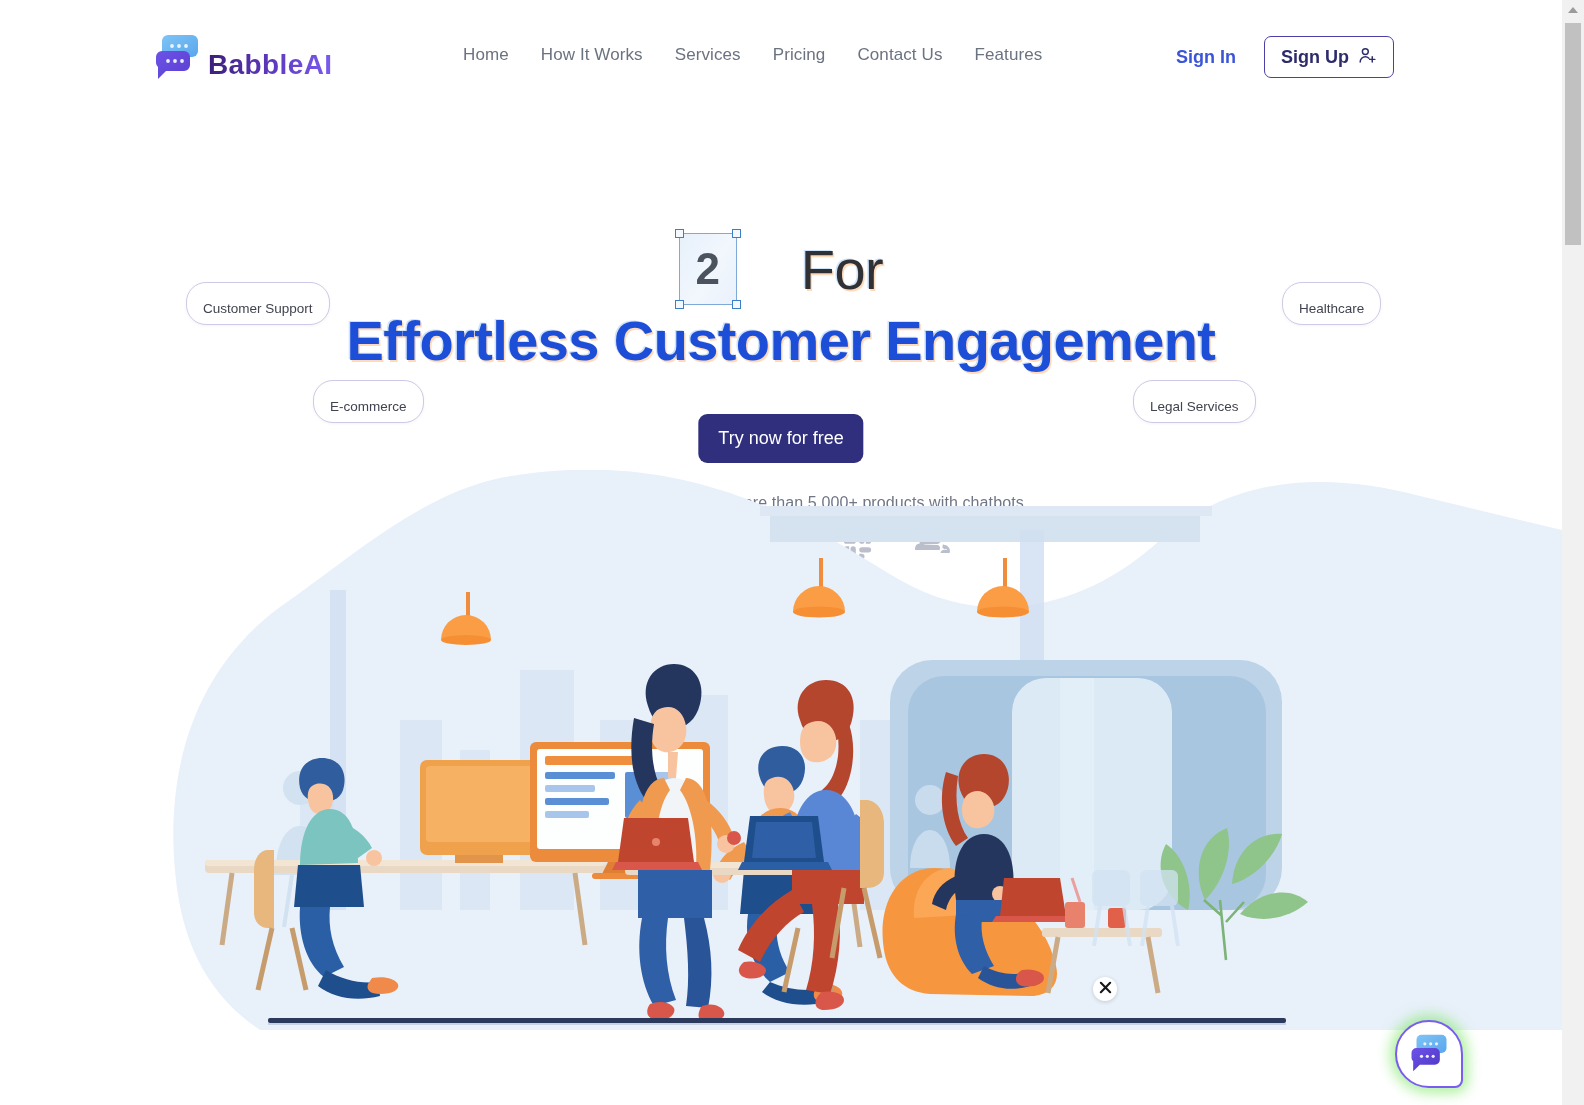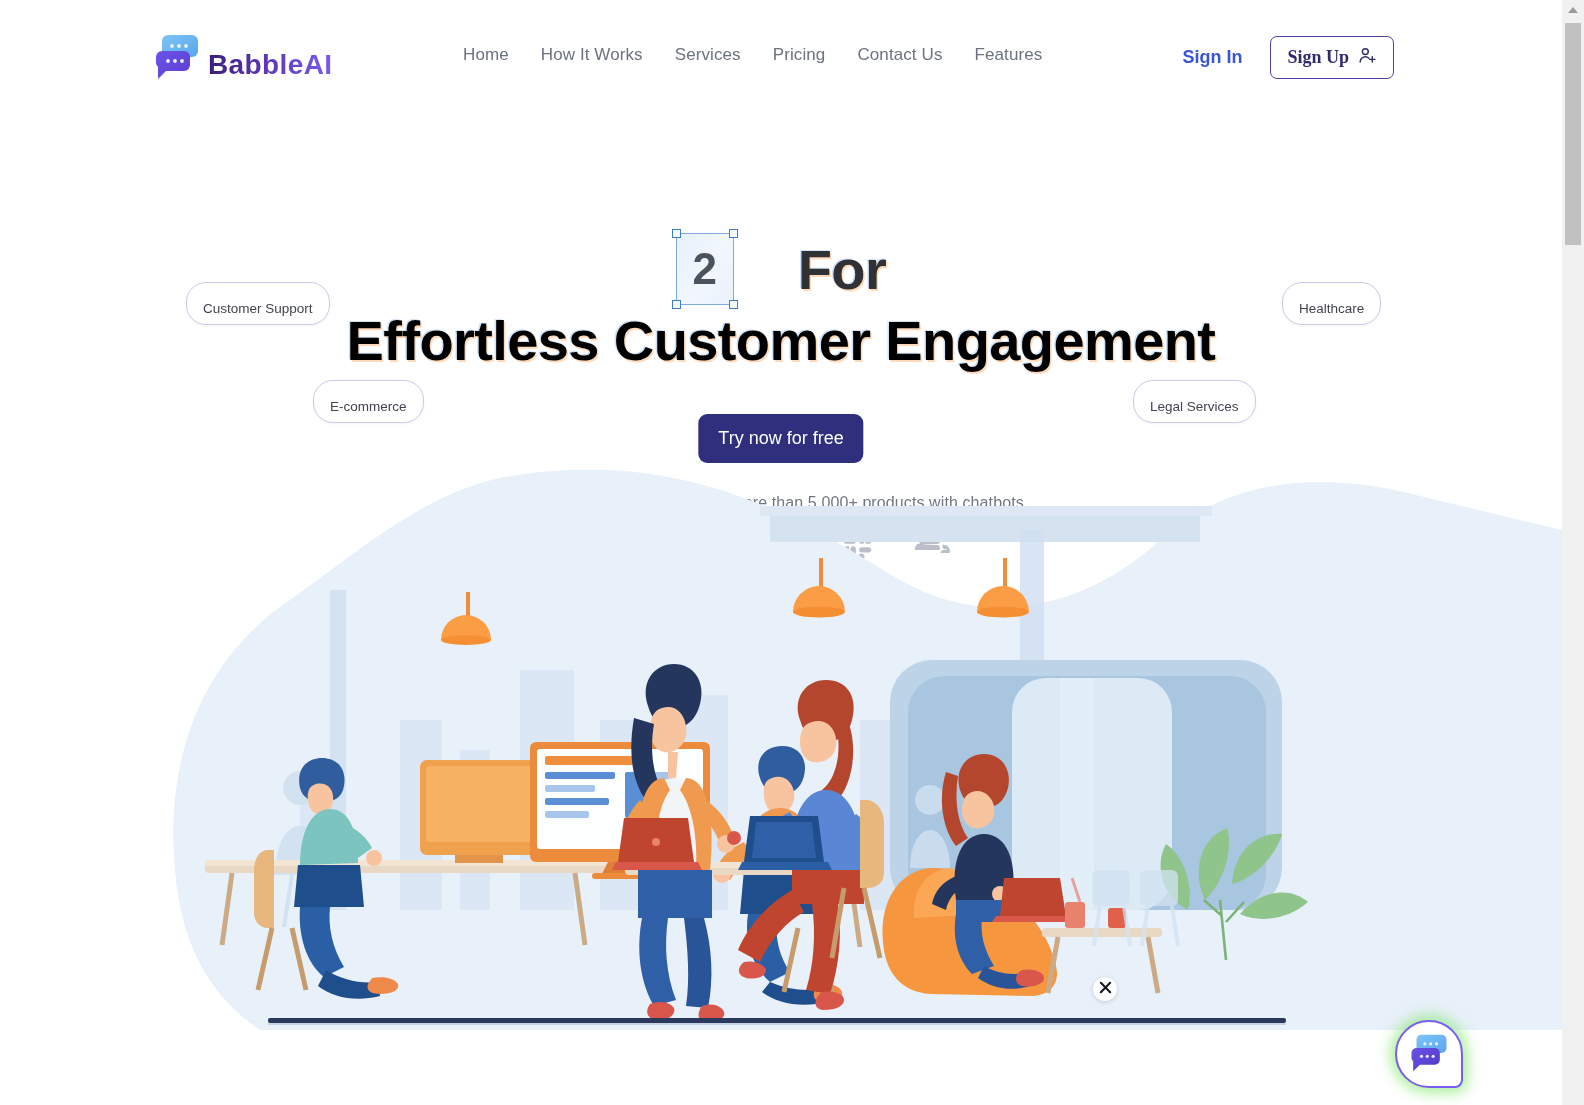--- a/index.html
+++ b/index.html
@@ -99,21 +99,20 @@
   }
   .signup {
     display: flex;
     align-items: center;
     gap: 9px;
     border: 1.4px solid #4b3fa8;
     border-radius: 7px;
     padding: 9px 16px;
     background: #fff;
     cursor: pointer;
-    font-family: Liberation Serif, serif;
   }
   .signup-label {
     font-size: 18px;
     font-weight: 700;
     color: #2e2b6b;
     white-space: nowrap;
   }
 
   
   .hero {
@@ -132,21 +131,21 @@
   .headline-line1 {
     display: flex;
     align-items: center;
     justify-content: center;
     gap: 0px;
     height: 80px;
   }
   .headline-line2 {
     font-size: 56px;
     font-weight: 800;
-    color: #000000;
+    color: #1d4ed8;
     letter-spacing: -.6px;
     line-height: 64px;
     text-shadow: 1.5px 1.5px 0 rgba(255,140,40,.32), -1.5px -1.5px 0 rgba(80,150,235,.28);
     white-space: nowrap;
   }
 
   
   .sel-box {
     position: relative;
     width: 58px;
@@ -172,21 +171,21 @@
     border: 1.4px solid #3d7fc6;
     cursor: nwse-resize;
   }
   .h-tl { left: -5px;  top: -5px; }
   .h-tr { right: -5px; top: -5px; }
   .h-bl { left: -5px;  bottom: -5px; }
   .h-br { right: -5px; bottom: -5px; }
 
   .word-for {
     font-size: 56px;
-    font-weight: 700;
+    font-weight: 400;
     color: #2f3135;
     letter-spacing: -.5px;
     text-shadow: 1.5px 1.5px 0 rgba(255,140,40,.32), -1.5px -1.5px 0 rgba(80,150,235,.28);
     margin-left: 48px;
   }
 
   
   .pill {
     position: absolute;
     border: 1.1px solid #cfc8e6;

